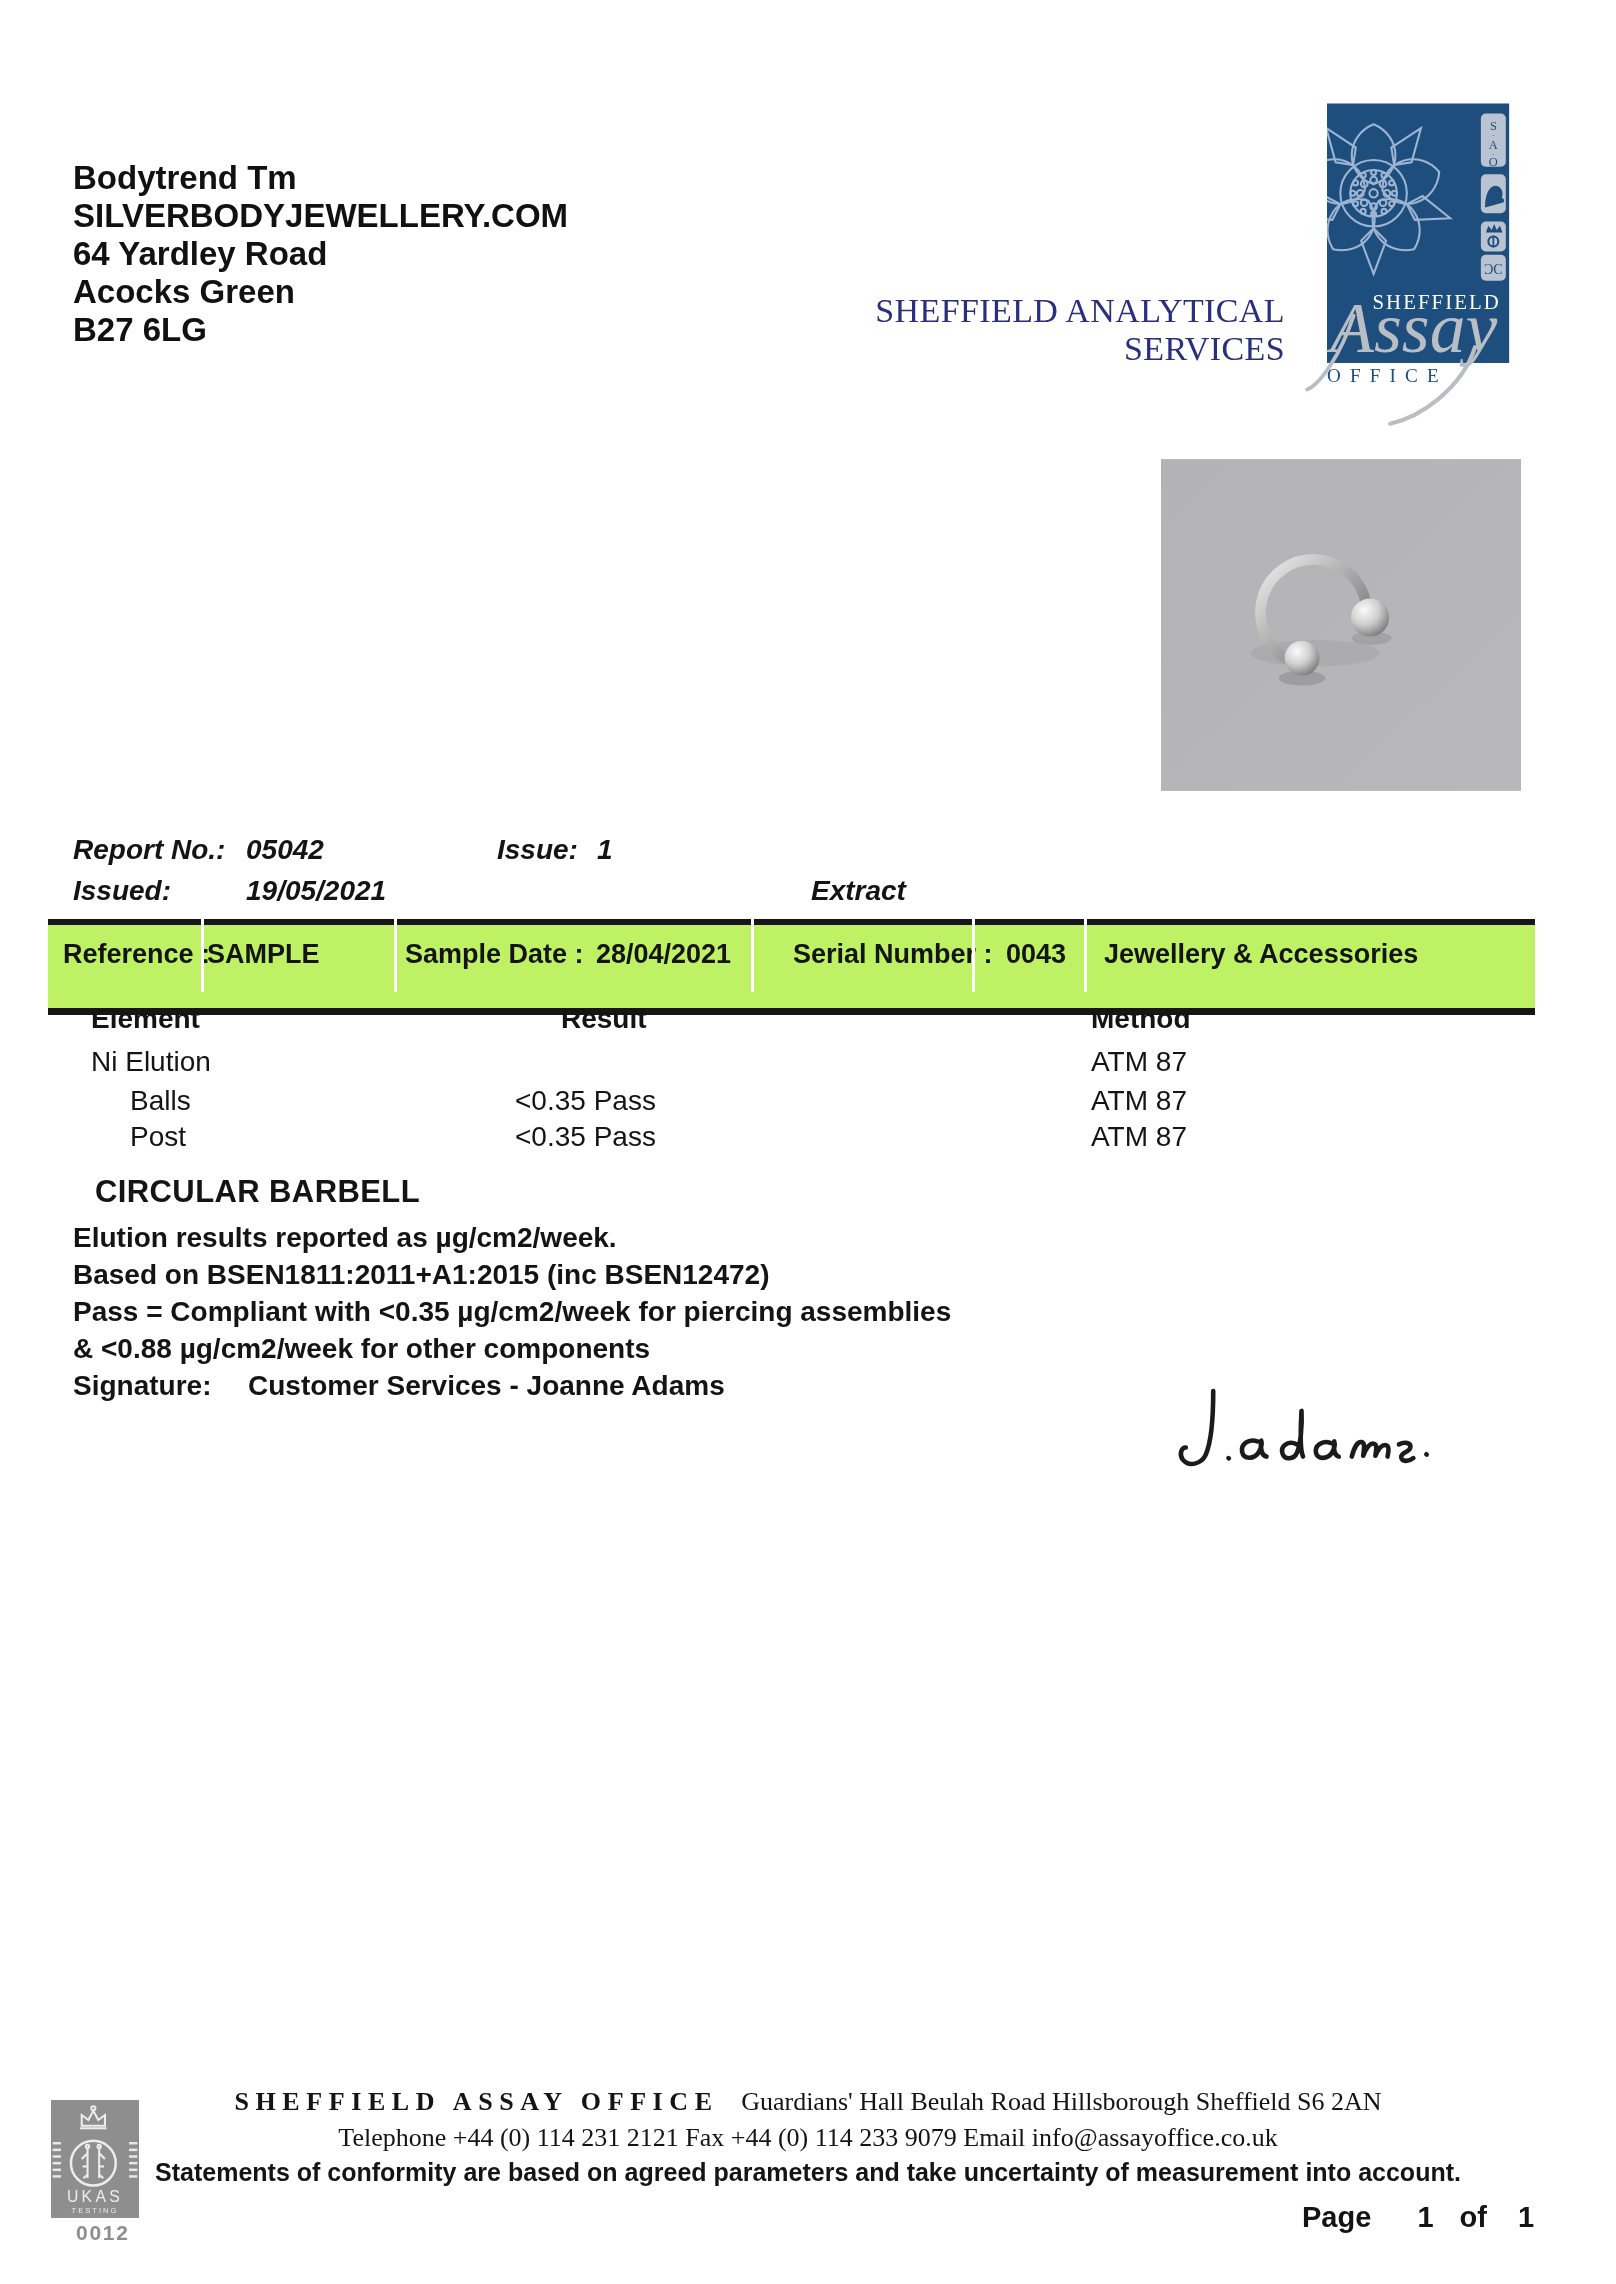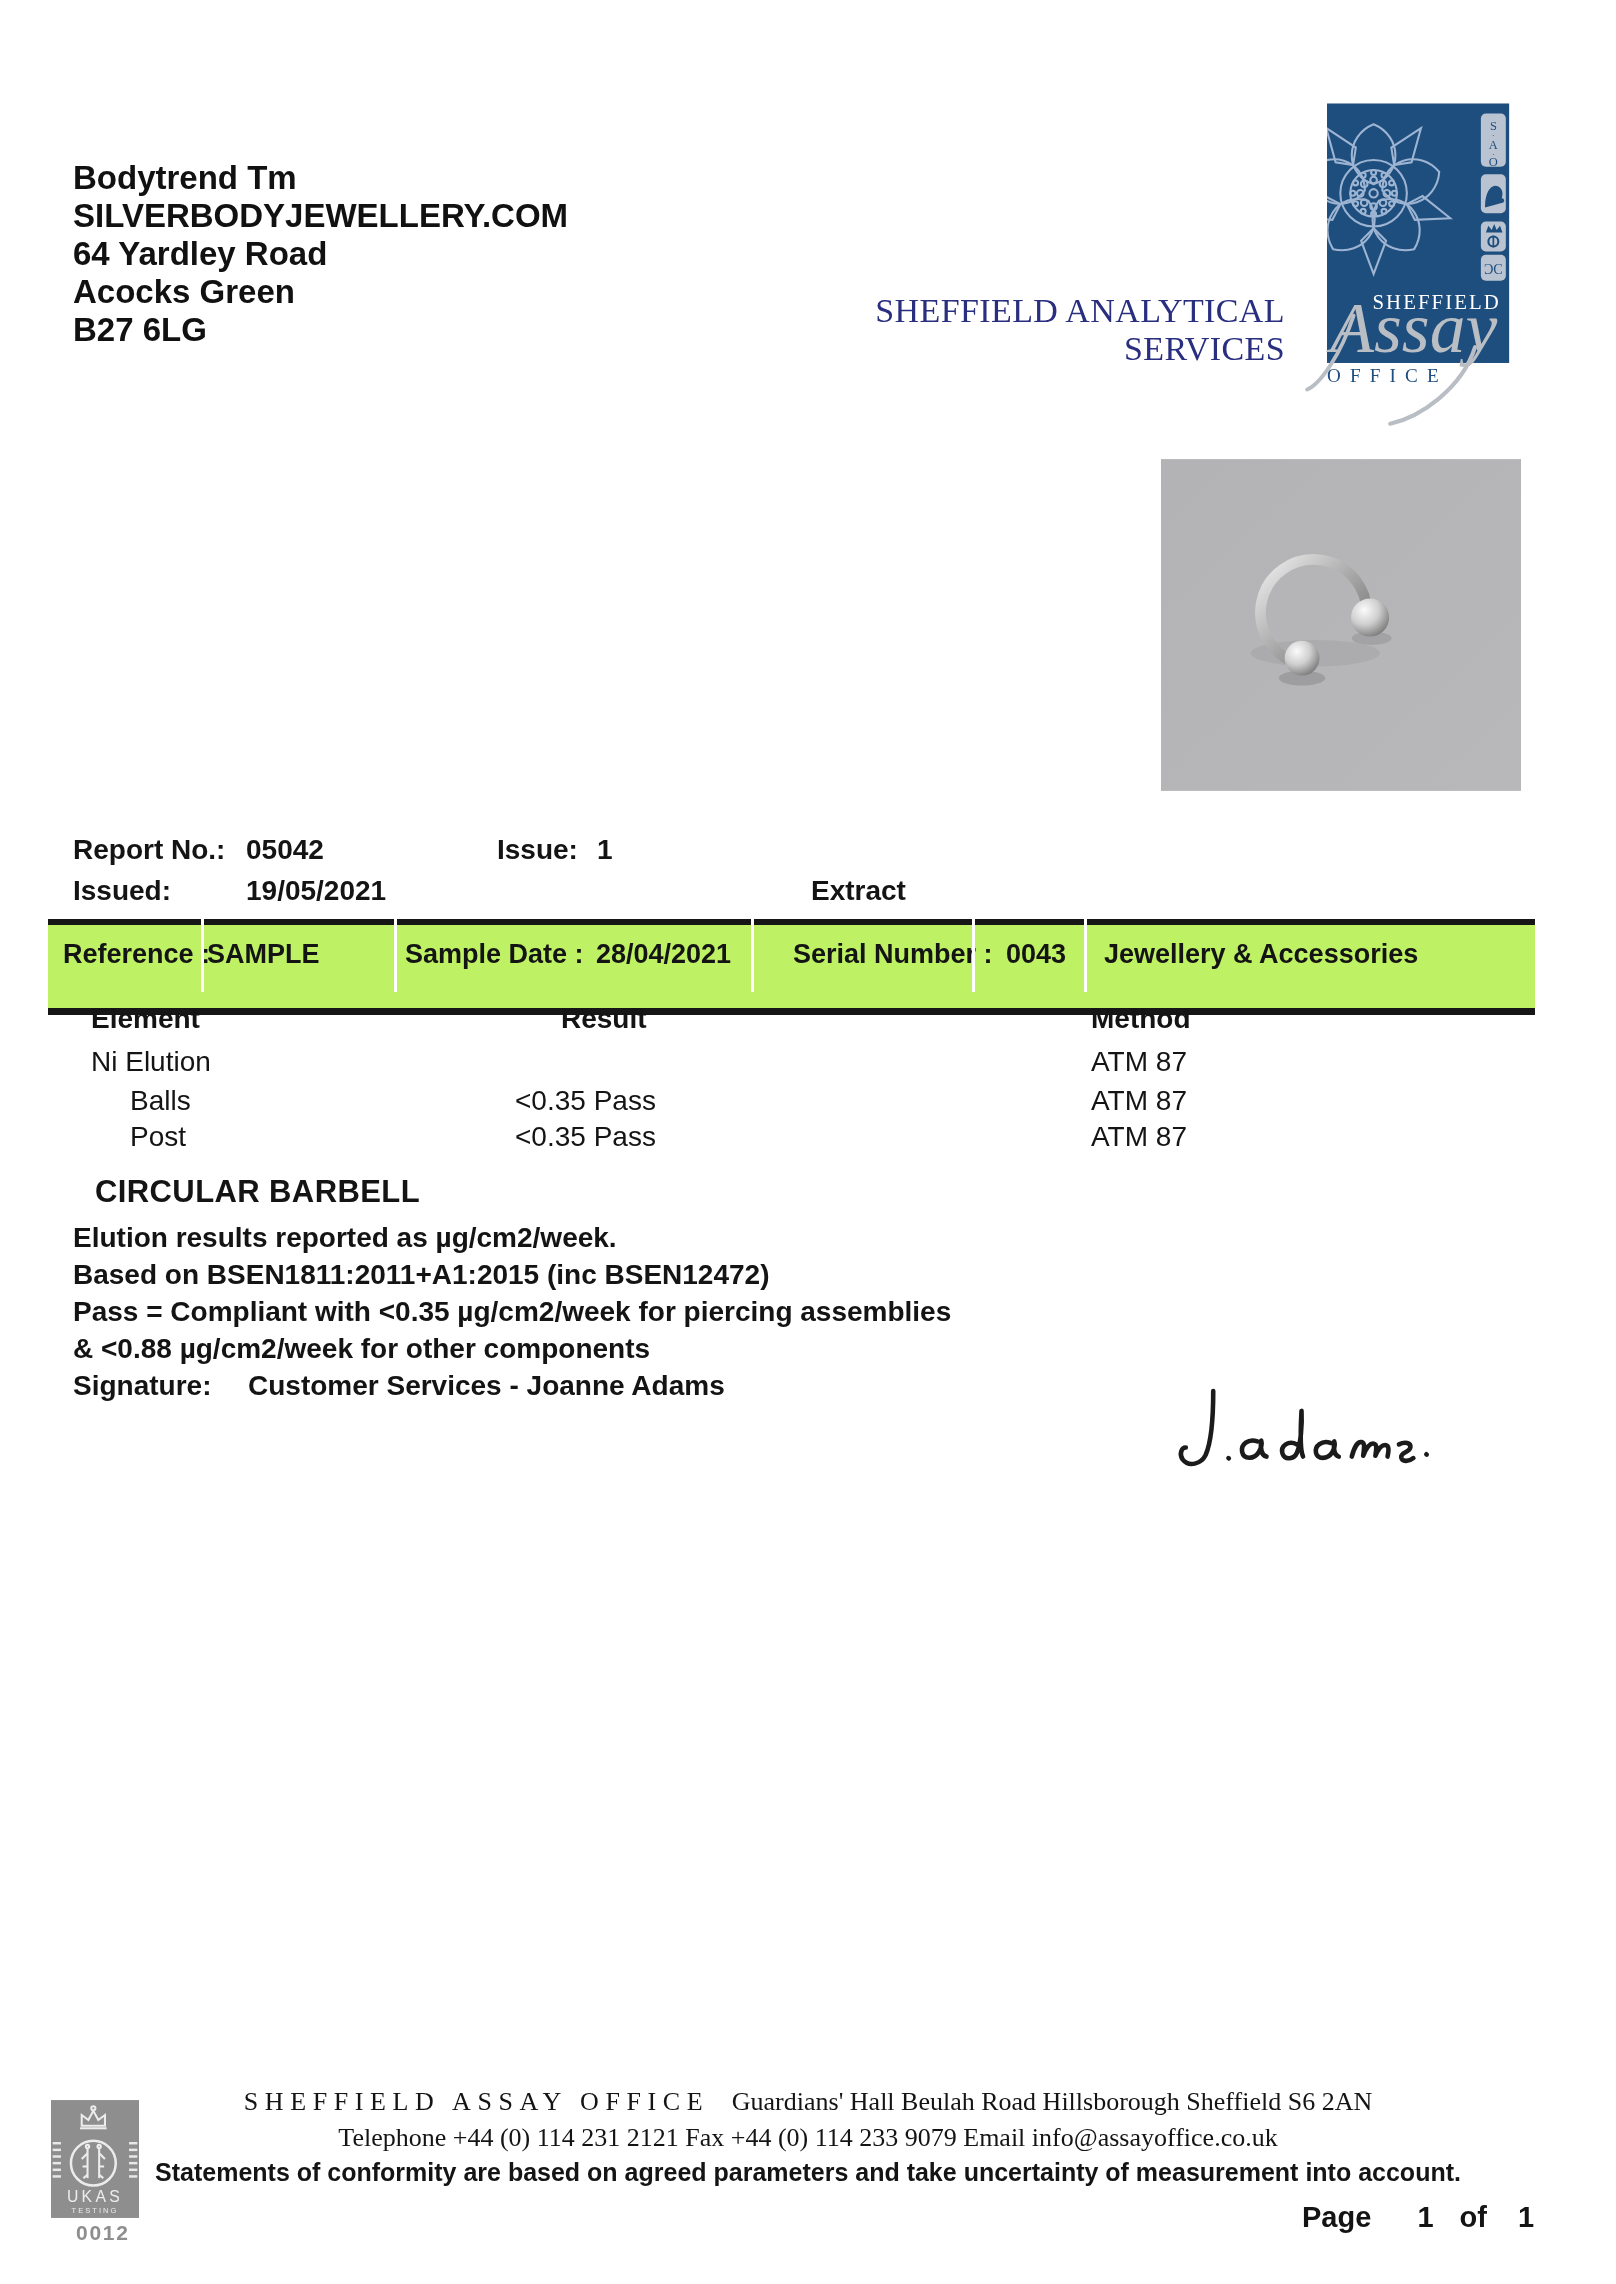--- a/index.html
+++ b/index.html
@@ -6,37 +6,37 @@
   .page{position:relative;width:1616px;height:2284px;background:#fff;
         font-family:"Liberation Sans",sans-serif;color:#141414;overflow:hidden;}
   .abs{position:absolute;}
   
   .address{left:73px;top:159px;font-size:33px;font-weight:bold;line-height:38px;color:#111;}
   
   .orgblock{left:747px;top:292px;width:538px;text-align:right;font-family:"Liberation Serif",serif;}
   .org-title{font-size:34px;color:#292e7f;letter-spacing:0.4px;}
   .org-sub{font-size:28px;color:#141414;margin-top:6.6px;}
   
-  .meta span{position:absolute;font-size:28px;font-weight:bold;white-space:nowrap;}
+  .meta span{position:absolute;font-size:28px;font-weight:bold;white-space:nowrap;font-style:italic;}
   
   .refbar{left:48px;top:919px;width:1487px;height:96px;box-sizing:border-box;
           background:#bef264;border-top:6.6px solid #161616;border-bottom:7.5px solid #161616;}
   .refbar span{position:absolute;top:0;line-height:58px;font-size:27px;font-weight:bold;white-space:nowrap;}
   .refsep{position:absolute;top:-6.6px;width:2.5px;height:74px;background:#ffffff;}
   
   .rt span{position:absolute;font-size:28px;white-space:nowrap;}
   .rt .hd{font-weight:bold;}
   .item-title{left:95px;top:1174px;font-size:31px;font-weight:bold;letter-spacing:0.4px;}
   .notes{left:73px;top:1219px;font-size:28px;font-weight:bold;line-height:37px;}
   .notes span{display:block;}
   .sigrow span{position:absolute;font-size:28px;font-weight:bold;white-space:nowrap;}
   
   .f1{left:0;top:2087px;width:1616px;text-align:center;font-family:"Liberation Serif",serif;
       font-size:26px;color:#141414;white-space:nowrap;}
-  .f1 .spaced{letter-spacing:6.6px;margin-right:16px;}
+  .f1 .spaced{letter-spacing:6.6px;margin-right:16px;font-weight:bold;}
   .f2{left:0;top:2123px;width:1616px;text-align:center;font-family:"Liberation Serif",serif;
       font-size:26px;color:#141414;white-space:nowrap;}
   .f3{left:0;top:2158px;width:1616px;text-align:center;font-size:25px;font-weight:bold;white-space:nowrap;}
   .pageline{left:1302px;top:2201px;font-size:29px;font-weight:bold;white-space:nowrap;}
   .pageline .n1{margin-left:38px;}
   .pageline .of{margin-left:18px;}
   .pageline .n2{margin-left:23px;}
   .ukas-num{left:76px;top:2221px;font-size:21px;letter-spacing:1.7px;color:#8e8e8e;font-weight:bold;}
 </style>
 </head>

